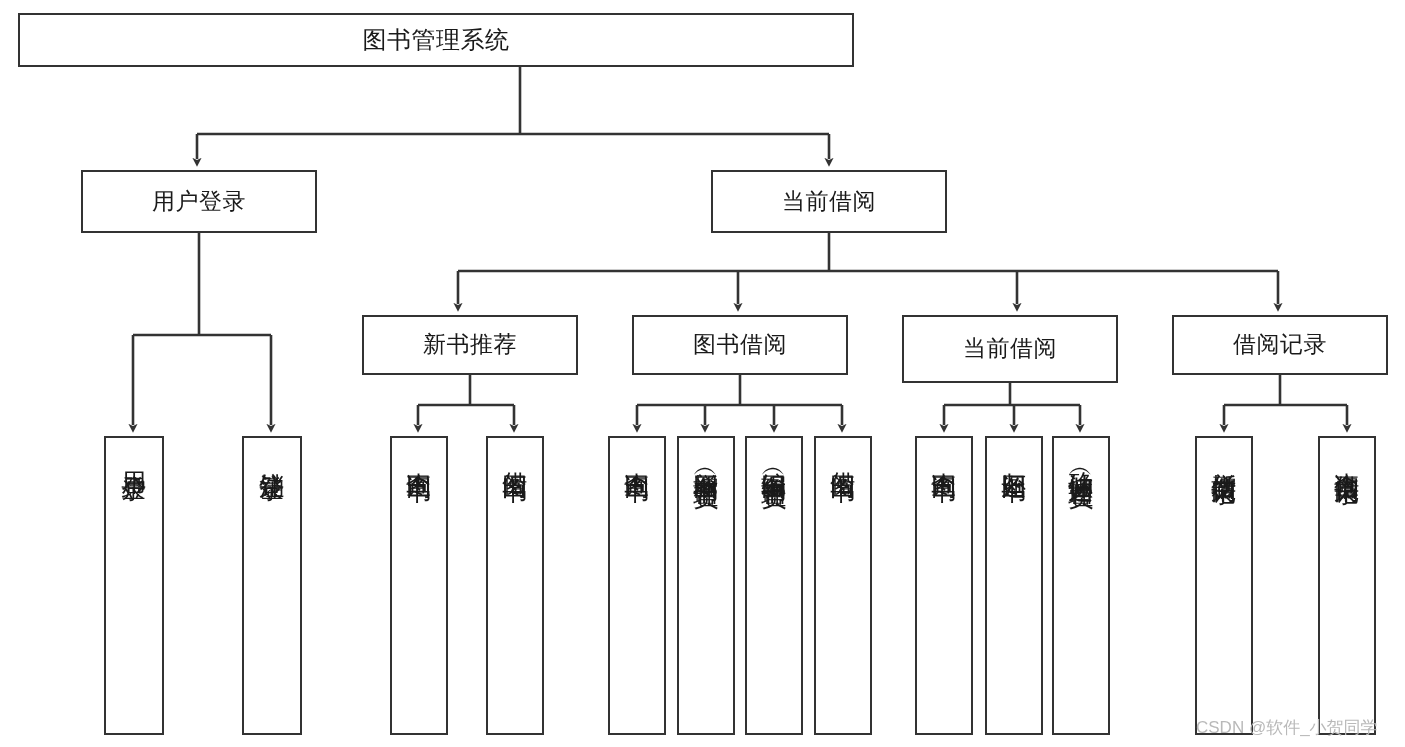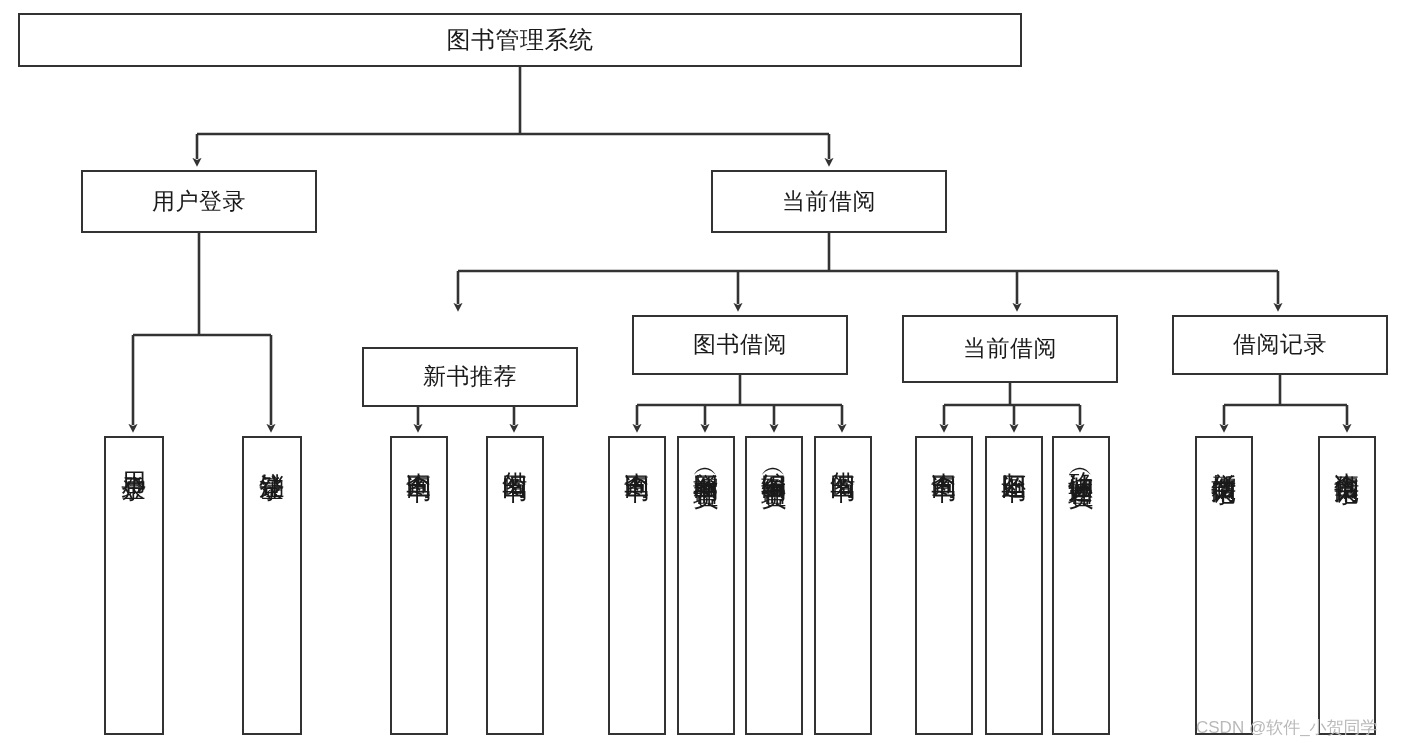--- a/index.html
+++ b/index.html
@@ -108,30 +108,30 @@
         <path d="M1014,405 L1014,425" marker-end="url(#arrowhead)"></path>
         <path d="M1080,405 L1080,425" marker-end="url(#arrowhead)"></path>
         <path d="M1280,375 L1280,405"></path>
         <path d="M1224,405 L1347,405"></path>
         <path d="M1224,405 L1224,425" marker-end="url(#arrowhead)"></path>
         <path d="M1347,405 L1347,425" marker-end="url(#arrowhead)"></path>
       </g>
   </svg>
 
   <div id="nodes-layer">
-      <div class="node horiz root" style="left: 18px; top: 13px; width: 1004px; height: 54px;">
+      <div class="node horiz root" style="left: 18px; top: 13px; width: 836px; height: 54px;">
         <span class="node-label">图书管理系统</span>
       </div>
       <div class="node horiz" style="left: 81px; top: 170px; width: 236px; height: 63px;">
         <span class="node-label">用户登录</span>
       </div>
       <div class="node horiz" style="left: 711px; top: 170px; width: 236px; height: 63px;">
         <span class="node-label">当前借阅</span>
       </div>
-      <div class="node horiz" style="left: 362px; top: 315px; width: 216px; height: 60px; margin-top: 32px;">
+      <div class="node horiz" style="left: 362px; top: 315px; width: 216px; height: 60px;">
         <span class="node-label">新书推荐</span>
       </div>
       <div class="node horiz" style="left: 632px; top: 315px; width: 216px; height: 60px;">
         <span class="node-label">图书借阅</span>
       </div>
       <div class="node horiz" style="left: 902px; top: 315px; width: 216px; height: 68px;">
         <span class="node-label">当前借阅</span>
       </div>
       <div class="node horiz" style="left: 1172px; top: 315px; width: 216px; height: 60px;">
         <span class="node-label">借阅记录</span>

